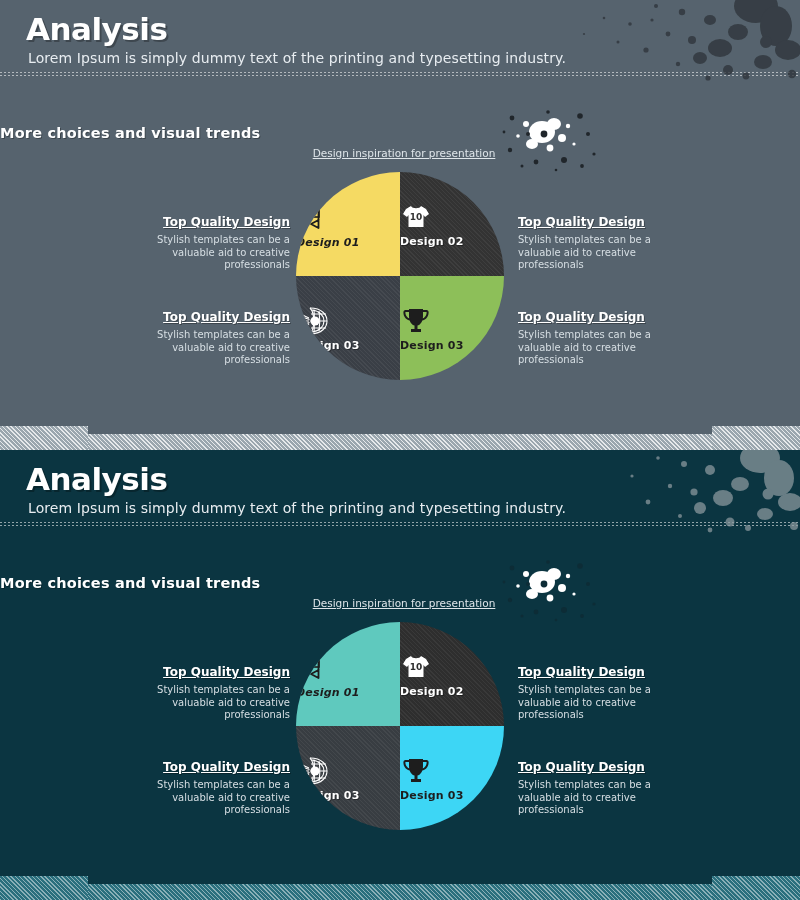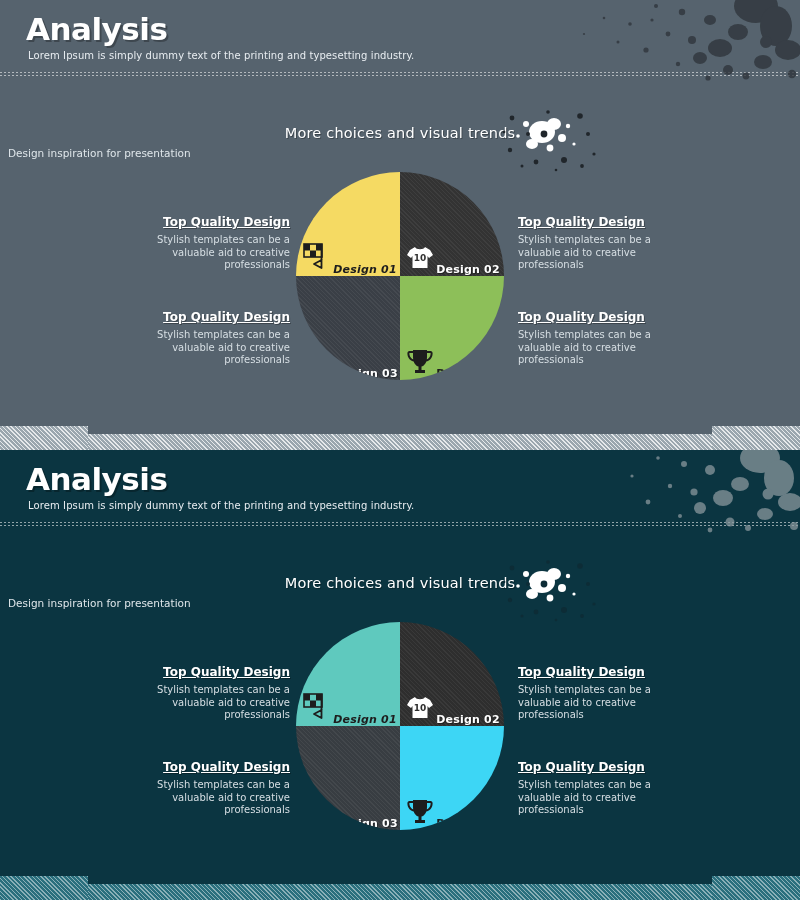--- a/index.html
+++ b/index.html
@@ -16,44 +16,44 @@
   
   .header{position:relative;height:80px;padding-left:28px;}
   .header-title{
     position:absolute;left:26px;top:11px;
     font-size:31px;font-weight:bold;color:#ffffff;
     letter-spacing:-0.5px;
     text-shadow:2px 2px 0 rgba(0,0,0,0.28);
   }
   .header-sub{
     position:absolute;left:28px;top:50px;
-    font-size:10px;color:#e8edf1;letter-spacing:.1px;
+    font-size:14px;color:#e8edf1;letter-spacing:.1px;
   }
   .header-rule{
     position:absolute;left:0;right:0;top:72px;height:5px;
     background:
       repeating-linear-gradient(to right,rgba(255,255,255,.55) 0 2px,rgba(255,255,255,0) 2px 4px) 0 0/100% 1px no-repeat,
       repeating-linear-gradient(to right,rgba(255,255,255,.55) 0 2px,rgba(255,255,255,0) 2px 4px) 0 3px/100% 1px no-repeat;
   }
 
   
   .splat{position:absolute;pointer-events:none;}
   .splat-header{right:0;top:-10px;width:240px;height:95px;opacity:.85;}
   .splat-burst{left:498px;top:104px;width:110px;height:72px;}
   .panel-dark .splat-burst{top:104px;}
 
   
   .sec-title{
     position:absolute;left:0;right:0;top:125px;
-    text-align:center;font-size:14.5px;font-weight:normal;color:#ffffff;
+    font-size:14.5px;font-weight:bold;color:#ffffff;
     letter-spacing:.2px;text-shadow:1px 1px 0 rgba(0,0,0,.3);
   }
   .sec-sub{
     position:absolute;left:8px;right:0;top:147px;
-    text-align:left;font-size:10.5px;color:#dfe6ea;
+    text-align:center;font-size:10.5px;color:#dfe6ea;text-decoration:underline;
   }
 
   
   .circle-wrap{
     position:absolute;left:296px;top:172px;width:208px;height:208px;
   }
   .quad{
     position:absolute;width:104px;height:104px;
     overflow:hidden;
   }
@@ -61,21 +61,21 @@
   .q-tr{left:104px;top:0;border-radius:0 104px 0 0;}
   .q-bl{left:0;top:104px;border-radius:0 0 0 104px;}
   .q-br{left:104px;top:104px;border-radius:0 0 104px 0;}
   
   .q-tl:after,.q-tr:after,.q-bl:after,.q-br:after{content:"";}
 
   .hatch{
     position:absolute;inset:0;
     background-image:repeating-linear-gradient(45deg,rgba(255,255,255,.055) 0 1px,rgba(0,0,0,0) 1px 3px);
   }
-  .q-inner{position:absolute;inset:0;display:flex;flex-direction:row;align-items:flex-end;justify-content:center;}
+  .q-inner{position:absolute;inset:0;display:flex;flex-direction:column;align-items:flex-start;justify-content:center;}
   .q-icon{display:block;margin-bottom:2px;}
   .q-label{font-size:11px;font-weight:bold;letter-spacing:.2px;}
   .lbl-dark{color:#1d1d1d;}
   .lbl-light{color:#ffffff;text-shadow:1px 1px 0 rgba(0,0,0,.35);}
 
   
   .txt{position:absolute;width:145px;}
   .txt-h{font-size:12px;font-weight:bold;color:#ffffff;margin:0 0 5px 0;text-shadow:1px 1px 0 rgba(0,0,0,.3);text-decoration:underline;}
   .txt-p{font-size:10px;line-height:12.5px;color:#d7dfe4;margin:0;}
   .txt-left{text-align:right;left:145px;}

